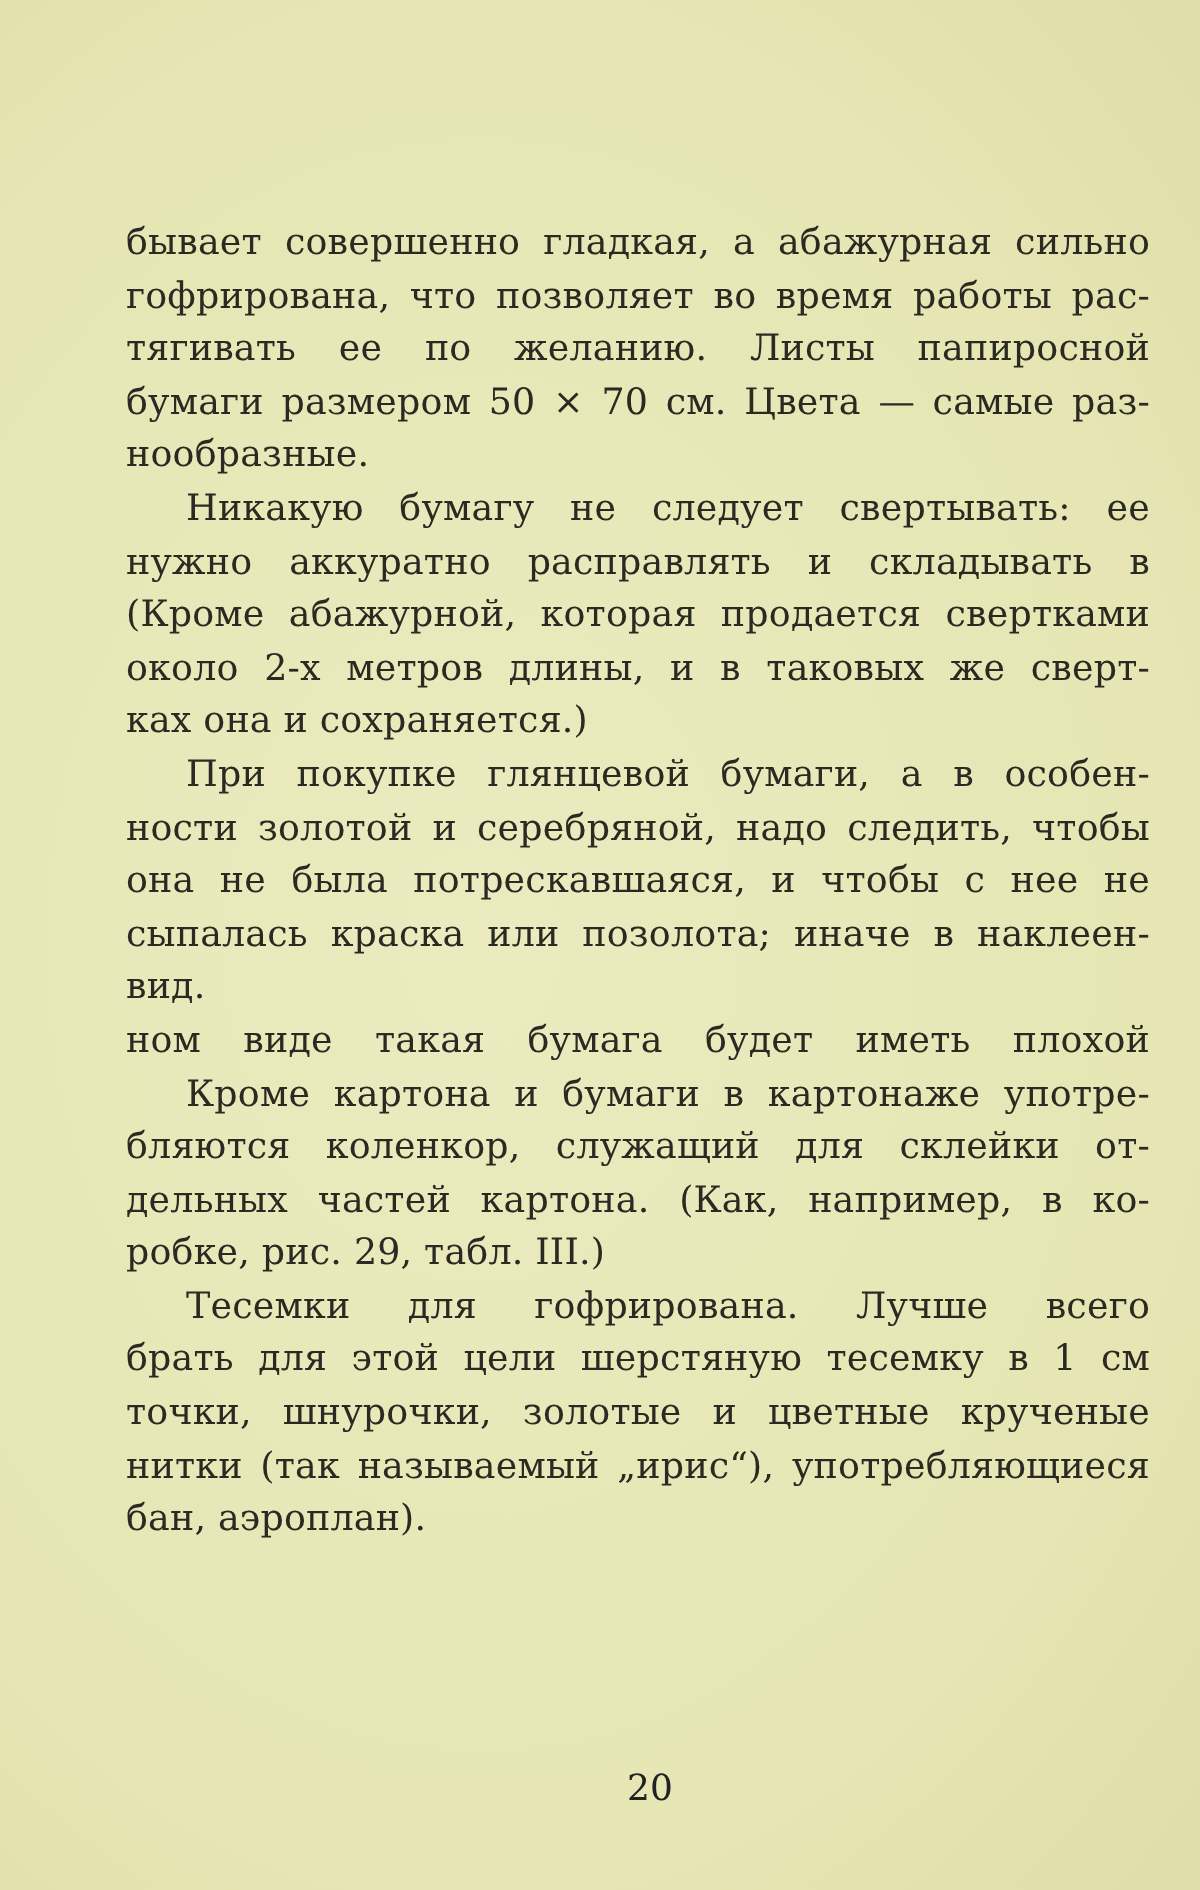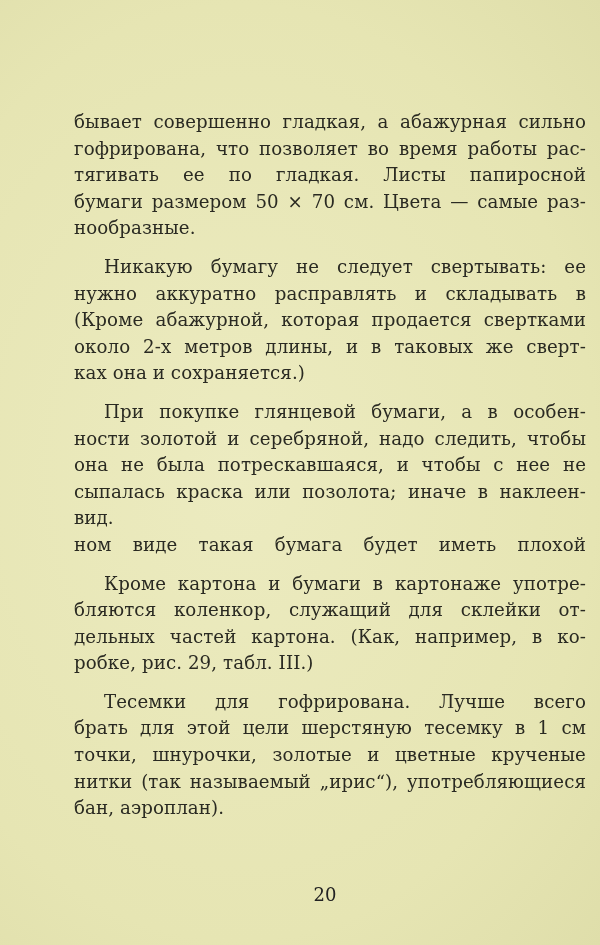--- a/index.html
+++ b/index.html
@@ -11,21 +11,21 @@
       height: 945px;
       background: #e9e8b9;
       background-image: radial-gradient(ellipse at 40% 50%, #ecebc0 0%, #e6e5b3 70%, #dfdeaa 100%);
       position: relative;
       overflow: hidden;
       font-family: "DejaVu Serif", "Liberation Serif", serif;
       color: #2a2a22;
     }
     .page {
       position: absolute;
-      left: 74px;
+      left: 63px;
       top: 109px;
       width: 512px;
     }
     .para {
       margin: 0;
       font-size: 18.2px;
       line-height: 26.6px;
       letter-spacing: 0.1px;
     }
     .line {
@@ -35,42 +35,42 @@
       white-space: nowrap;
       height: 26.6px;
     }
     .line.last {
       text-align-last: left;
     }
     .line.indent {
       padding-left: 30px;
     }
     .para + .para {
-      margin-top: 12px;
+      margin-top: 0;
     }
     .page-number {
       position: absolute;
       left: 0;
       width: 650px;
       top: 884px;
       text-align: center;
       font-size: 18px;
       font-family: "DejaVu Serif", "Liberation Serif", serif;
       color: #222;
     }
   </style>
 </head>
 <body>
 
 <div class="page">
 
   <p class="para">
     <span class="line">бывает совершенно гладкая, а абажурная сильно</span>
     <span class="line">гофрирована, что позволяет во время работы рас-</span>
-    <span class="line">тягивать ее по гладкая. Листы папиросной</span>
+    <span class="line">тягивать ее по желанию. Листы папиросной</span>
     <span class="line">бумаги размером 50 × 70 см. Цвета — самые раз-</span>
     <span class="line last">нообразные.</span>
   </p>
 
   <p class="para">
     <span class="line indent">Никакую бумагу не следует свертывать: ее</span>
     <span class="line">нужно аккуратно расправлять и складывать в</span>
     <span class="line">(Кроме абажурной, которая продается свертками</span>
     <span class="line">около 2-х метров длины, и в таковых же сверт-</span>
     <span class="line last">ках она и сохраняется.)</span>

